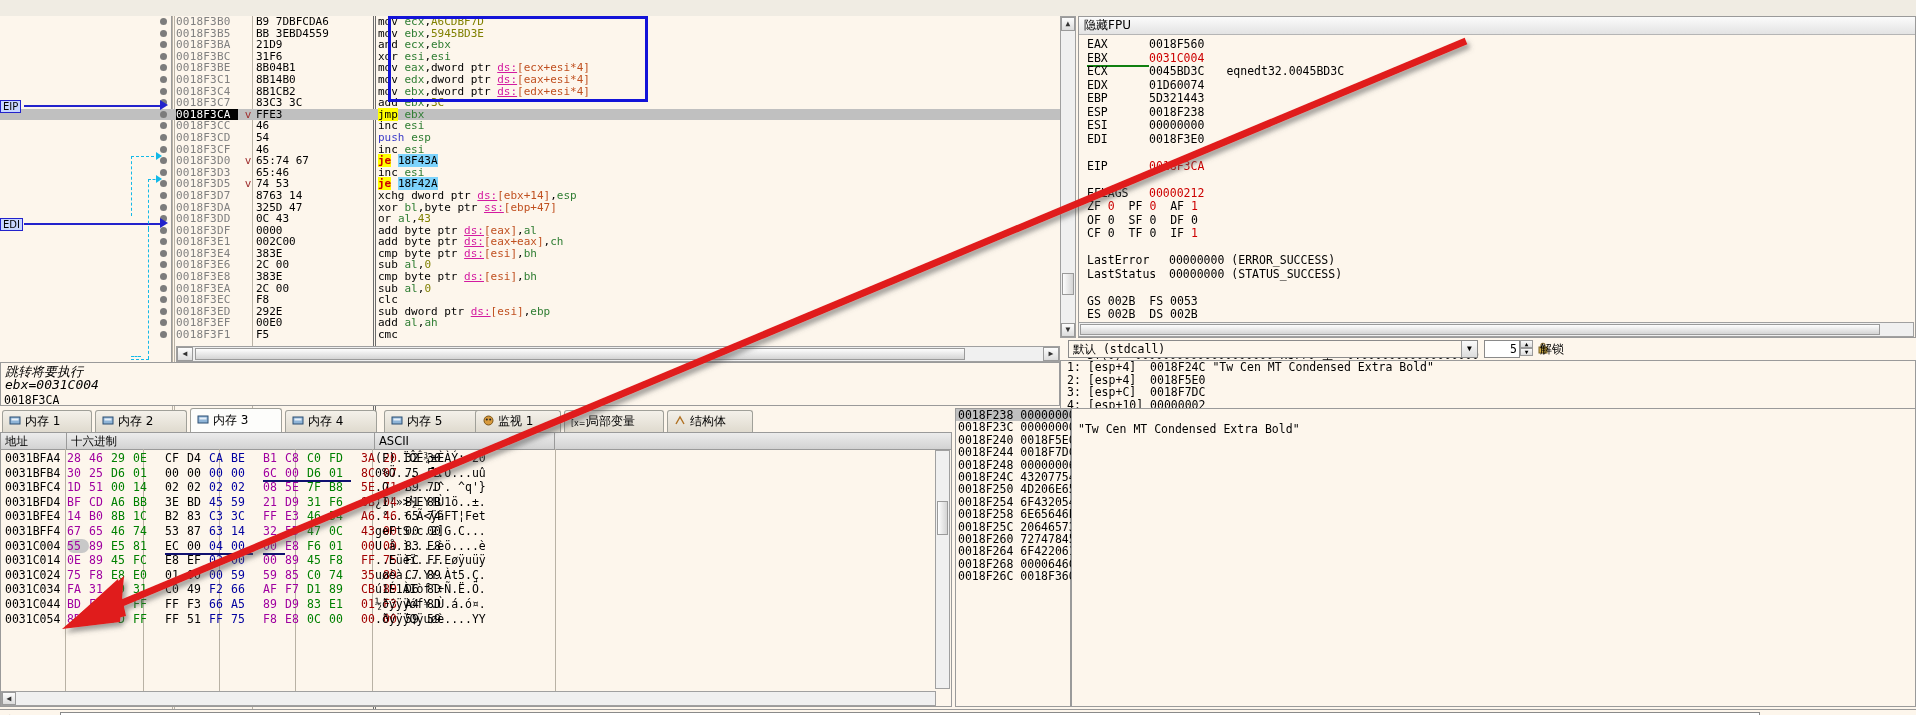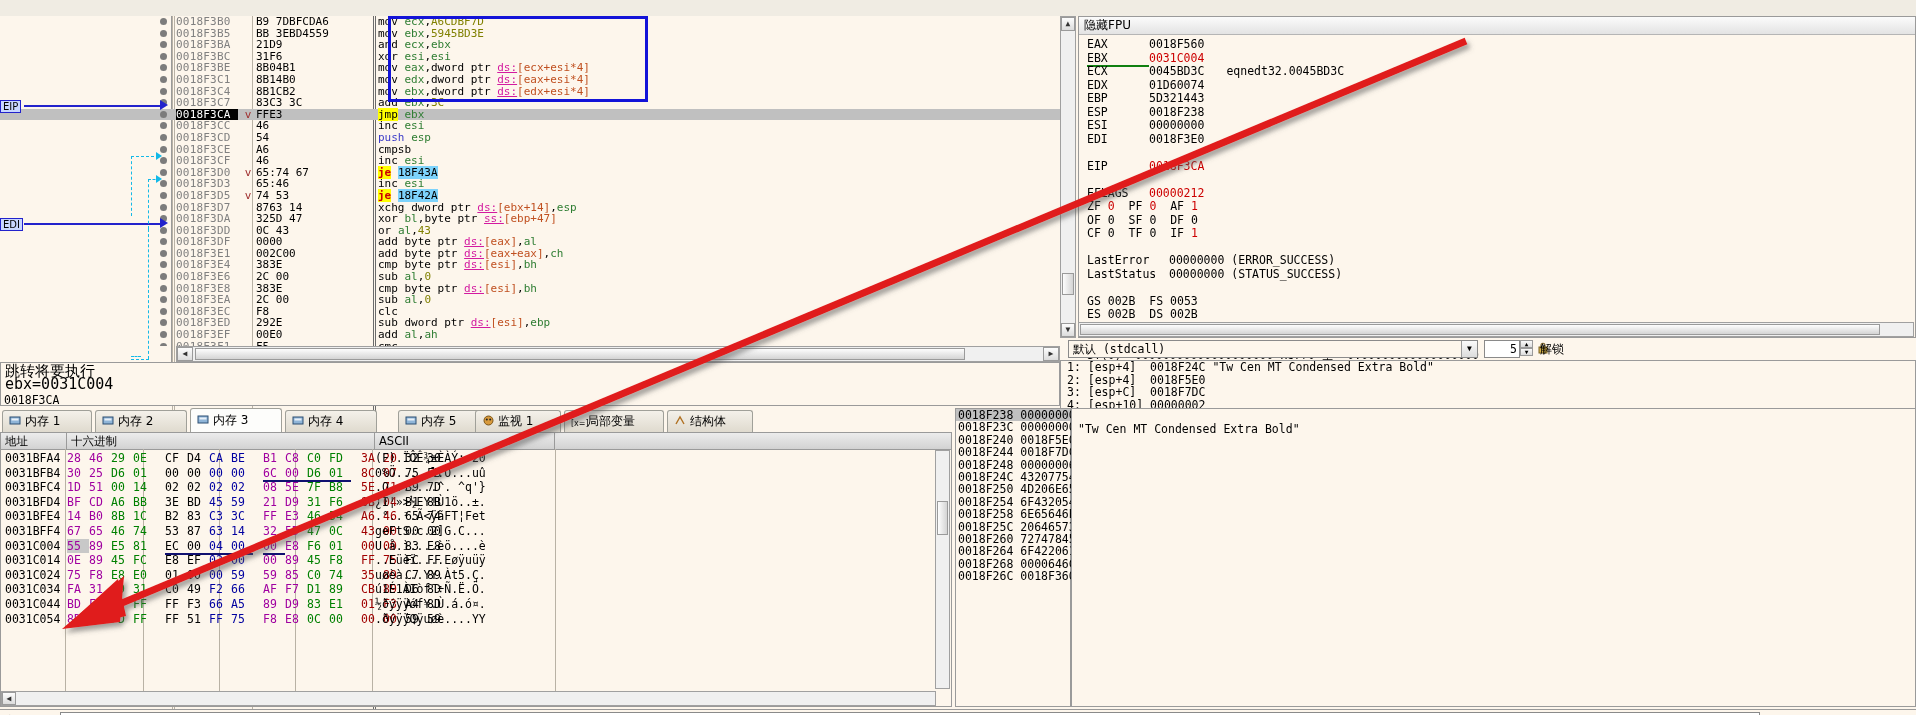--- a/index.html
+++ b/index.html
@@ -46,21 +46,21 @@
 
   
   #dscroll{position:absolute;left:176px;top:330px;width:884px;height:16px;background:#f0f0f0;border:1px solid #a0a0a0;box-sizing:border-box;}
   #dscroll .thumb{position:absolute;left:18px;top:1px;width:770px;height:12px;background:linear-gradient(#fdfdfd,#d4d4d4);border:1px solid #9a9a9a;box-sizing:border-box;}
   .sbtn{position:absolute;width:16px;height:14px;background:linear-gradient(#fdfdfd,#dcdcdc);border:1px solid #9a9a9a;box-sizing:border-box;font-size:8px;line-height:12px;text-align:center;color:#333;}
 
   
   #gutter{position:absolute;left:0;top:0;width:172px;height:346px;background:#fdf6ec;border-right:1px solid #9a9a9a;box-sizing:border-box;}
 
   
-  #infobox{position:absolute;left:0;top:346px;width:1060px;height:44px;background:#fdf6ec;border:1px solid #9a9a9a;box-sizing:border-box;padding:2px 4px;font-family:"DejaVu Sans",sans-serif;font-size:15px;line-height:13px;}
+  #infobox{position:absolute;left:0;top:346px;width:1060px;height:44px;background:#fdf6ec;border:1px solid #9a9a9a;box-sizing:border-box;padding:2px 4px;font-family:"DejaVu Sans",sans-serif;font-size:13px;line-height:13px;font-style:italic;}
   #infobox .cn{font-family:"DejaVu Sans",sans-serif;}
   #eipline{position:absolute;left:4px;top:377px;font-family:"DejaVu Sans Mono",monospace;font-size:11.5px;}
 
   
   #regwrap{position:absolute;left:1060px;top:0;width:856px;height:322px;}
   #regvscroll{position:absolute;left:0;top:0;width:16px;height:322px;background:#f0f0f0;border:1px solid #a0a0a0;box-sizing:border-box;}
   #regvscroll .thumb{position:absolute;left:1px;top:256px;width:12px;height:22px;background:linear-gradient(90deg,#fdfdfd,#d4d4d4);border:1px solid #9a9a9a;box-sizing:border-box;}
   #regpanel{position:absolute;left:18px;top:0;width:838px;height:322px;background:#fdf6ec;border:1px solid #9a9a9a;box-sizing:border-box;}
   #hidefpu{height:17px;background:linear-gradient(#fbfbfb,#e3e3e3);border-bottom:1px solid #b5b5b5;font-family:"DejaVu Sans",sans-serif;font-size:12px;line-height:17px;padding-left:5px;}
   .rrow{height:13.5px;line-height:13.5px;white-space:pre;font-size:11.5px;font-family:"DejaVu Sans Mono",monospace;padding-left:8px;}
@@ -101,21 +101,21 @@
   .hrow .haddr{position:absolute;left:4px;color:#000;}
   .hrow .hhex{position:absolute;left:66px;}
   .hrow .hasc{position:absolute;left:374px;color:#000;}
   .hb{display:inline-block;width:22px;}
   .c0{color:#000;}
   .c1{color:#a000a0;}
   .c2{color:#008000;}
   .c3{color:#0000a0;}
   .c4{color:#a00000;}
   .hsep{position:absolute;top:16px;bottom:0;width:0;border-left:1px solid #b9b2a5;}
-  .hselbyte{background:#c8c8c8;}
+  .hselbyte{background:#c8c8c8;border-radius:7px;}
   .hunder{border-bottom:2px solid #101070;}
   #dumpvs{position:absolute;right:1px;top:17px;width:15px;bottom:17px;background:#f0f0f0;border:1px solid #a0a0a0;box-sizing:border-box;}
   #dumpvs .thumb{position:absolute;left:1px;top:50px;width:11px;height:34px;background:linear-gradient(90deg,#fdfdfd,#d4d4d4);border:1px solid #9a9a9a;box-sizing:border-box;}
   #dumphs{position:absolute;left:0;bottom:0;width:935px;height:15px;background:#f0f0f0;border:1px solid #a0a0a0;box-sizing:border-box;}
 
   
   #stackpanel{position:absolute;left:955px;top:392px;width:1961px;height:299px;}
   #stackcol{position:absolute;left:0;top:0;width:116px;height:299px;background:#fdf6ec;border:1px solid #9a9a9a;box-sizing:border-box;}
   .srow{height:12.4px;line-height:12.4px;white-space:pre;font-size:11.5px;font-family:"DejaVu Sans Mono",monospace;padding-left:2px;}
   .srow.sel{background:#c0c0c0;}
@@ -148,21 +148,20 @@
         <div class="dline"><span class="bp"></span><span class="addr">0018F3B5</span><span class="arrowcol"></span><span class="bytes">BB 3EBD4559</span><span class="mn"><span class="t-mov">mov</span> <span class="t-reg">ebx</span>,<span class="t-num">5945BD3E</span></span></div>
         <div class="dline"><span class="bp"></span><span class="addr">0018F3BA</span><span class="arrowcol"></span><span class="bytes">21D9</span><span class="mn"><span class="t-mov">and</span> <span class="t-reg">ecx</span>,<span class="t-reg">ebx</span></span></div>
         <div class="dline"><span class="bp"></span><span class="addr">0018F3BC</span><span class="arrowcol"></span><span class="bytes">31F6</span><span class="mn"><span class="t-mov">xor</span> <span class="t-reg">esi</span>,<span class="t-reg">esi</span></span></div>
         <div class="dline"><span class="bp"></span><span class="addr">0018F3BE</span><span class="arrowcol"></span><span class="bytes">8B04B1</span><span class="mn"><span class="t-mov">mov</span> <span class="t-reg">eax</span>,<span class="t-kw">dword ptr</span> <span class="t-ptr">ds:</span><span class="t-brk">[<span class="t-brk">ecx</span>+<span class="t-brk">esi</span>*4]</span></span></div>
         <div class="dline"><span class="bp"></span><span class="addr">0018F3C1</span><span class="arrowcol"></span><span class="bytes">8B14B0</span><span class="mn"><span class="t-mov">mov</span> <span class="t-reg">edx</span>,<span class="t-kw">dword ptr</span> <span class="t-ptr">ds:</span><span class="t-brk">[<span class="t-brk">eax</span>+<span class="t-brk">esi</span>*4]</span></span></div>
         <div class="dline"><span class="bp"></span><span class="addr">0018F3C4</span><span class="arrowcol"></span><span class="bytes">8B1CB2</span><span class="mn"><span class="t-mov">mov</span> <span class="t-reg">ebx</span>,<span class="t-kw">dword ptr</span> <span class="t-ptr">ds:</span><span class="t-brk">[<span class="t-brk">edx</span>+<span class="t-brk">esi</span>*4]</span></span></div>
         <div class="dline"><span class="bp"></span><span class="addr">0018F3C7</span><span class="arrowcol"></span><span class="bytes">83C3 3C</span><span class="mn"><span class="t-mov">add</span> <span class="t-reg">ebx</span>,<span class="t-num">3C</span></span></div>
         <div class="dline cur"><span class="bp"></span><span class="addr">0018F3CA</span><span class="arrowcol">v</span><span class="bytes">FFE3</span><span class="mn"><span class="t-jmp">jmp</span> <span class="t-reg">ebx</span></span></div>
         <div class="dline"><span class="bp"></span><span class="addr">0018F3CC</span><span class="arrowcol"></span><span class="bytes">46</span><span class="mn"><span class="t-mov">inc</span> <span class="t-reg">esi</span></span></div>
         <div class="dline"><span class="bp"></span><span class="addr">0018F3CD</span><span class="arrowcol"></span><span class="bytes">54</span><span class="mn"><span class="t-push">push</span> <span class="t-reg">esp</span></span></div>
-        <div class="dline"><span class="bp"></span><span class="addr">0018F3CE</span><span class="arrowcol"></span><span class="bytes">A6</span><span class="mn"><span class="t-mov">cmpsb</span></span></div>
         <div class="dline"><span class="bp"></span><span class="addr">0018F3CF</span><span class="arrowcol"></span><span class="bytes">46</span><span class="mn"><span class="t-mov">inc</span> <span class="t-reg">esi</span></span></div>
         <div class="dline"><span class="bp"></span><span class="addr">0018F3D0</span><span class="arrowcol">v</span><span class="bytes">65:74 67</span><span class="mn"><span class="t-je">je</span> <span class="t-jtgt">18F43A</span></span></div>
         <div class="dline"><span class="bp"></span><span class="addr">0018F3D3</span><span class="arrowcol"></span><span class="bytes">65:46</span><span class="mn"><span class="t-mov">inc</span> <span class="t-reg">esi</span></span></div>
         <div class="dline"><span class="bp"></span><span class="addr">0018F3D5</span><span class="arrowcol">v</span><span class="bytes">74 53</span><span class="mn"><span class="t-je">je</span> <span class="t-jtgt">18F42A</span></span></div>
         <div class="dline"><span class="bp"></span><span class="addr">0018F3D7</span><span class="arrowcol"></span><span class="bytes">8763 14</span><span class="mn"><span class="t-mov">xchg</span> <span class="t-kw">dword ptr</span> <span class="t-ptr">ds:</span><span class="t-brk">[<span class="t-brk">ebx</span>+14]</span>,<span class="t-reg">esp</span></span></div>
         <div class="dline"><span class="bp"></span><span class="addr">0018F3DA</span><span class="arrowcol"></span><span class="bytes">325D 47</span><span class="mn"><span class="t-mov">xor</span> <span class="t-reg">bl</span>,<span class="t-kw">byte ptr</span> <span class="t-ptr">ss:</span><span class="t-brk">[<span class="t-brk">ebp</span>+47]</span></span></div>
         <div class="dline"><span class="bp"></span><span class="addr">0018F3DD</span><span class="arrowcol"></span><span class="bytes">0C 43</span><span class="mn"><span class="t-mov">or</span> <span class="t-reg">al</span>,<span class="t-num">43</span></span></div>
         <div class="dline"><span class="bp"></span><span class="addr">0018F3DF</span><span class="arrowcol"></span><span class="bytes">0000</span><span class="mn"><span class="t-mov">add</span> <span class="t-kw">byte ptr</span> <span class="t-ptr">ds:</span><span class="t-brk">[<span class="t-brk">eax</span>]</span>,<span class="t-reg">al</span></span></div>
         <div class="dline"><span class="bp"></span><span class="addr">0018F3E1</span><span class="arrowcol"></span><span class="bytes">002C00</span><span class="mn"><span class="t-mov">add</span> <span class="t-kw">byte ptr</span> <span class="t-ptr">ds:</span><span class="t-brk">[<span class="t-brk">eax</span>+<span class="t-brk">eax</span>]</span>,<span class="t-reg">ch</span></span></div>
         <div class="dline"><span class="bp"></span><span class="addr">0018F3E4</span><span class="arrowcol"></span><span class="bytes">383E</span><span class="mn"><span class="t-mov">cmp</span> <span class="t-kw">byte ptr</span> <span class="t-ptr">ds:</span><span class="t-brk">[<span class="t-brk">esi</span>]</span>,<span class="t-reg">bh</span></span></div>
@@ -284,21 +283,21 @@
           <rect x="2.5" y="3.5" width="7" height="2" fill="#e8f0f8"></rect>
         </svg><span>内存 2</span></div>
       <div class="tab active" style="left: 190px; width: 92px;"><svg class="tabico" viewBox="0 0 13 11">
           <rect x="1" y="2" width="10" height="7" fill="#8fb5d8" stroke="#2c4f72"></rect>
           <rect x="2.5" y="3.5" width="7" height="2" fill="#e8f0f8"></rect>
         </svg><span>内存 3</span></div>
       <div class="tab" style="left: 285px; width: 92px;"><svg class="tabico" viewBox="0 0 13 11">
           <rect x="1" y="2" width="10" height="7" fill="#8fb5d8" stroke="#2c4f72"></rect>
           <rect x="2.5" y="3.5" width="7" height="2" fill="#e8f0f8"></rect>
         </svg><span>内存 4</span></div>
-      <div class="tab" style="left: 398px; width: 108px;"><svg class="tabico" viewBox="0 0 13 11">
+      <div class="tab" style="left: 384px; width: 108px;"><svg class="tabico" viewBox="0 0 13 11">
           <rect x="1" y="2" width="10" height="7" fill="#8fb5d8" stroke="#2c4f72"></rect>
           <rect x="2.5" y="3.5" width="7" height="2" fill="#e8f0f8"></rect>
         </svg><span>内存 5</span></div>
       <div class="tab" style="left: 475px; width: 86px;"><svg class="tabico" viewBox="0 0 13 11">
           <circle cx="6.5" cy="5.5" r="4.5" fill="#d89a3c" stroke="#7a5418"></circle>
           <circle cx="4.8" cy="4.5" r="1" fill="#222"></circle>
           <circle cx="8.2" cy="4.5" r="1" fill="#222"></circle>
         </svg><span>监视 1</span></div>
       <div class="tab" style="left: 564px; width: 100px;"><span class="tabico" style="font-size:8px;line-height:11px;">[x=]</span><span>局部变量</span></div>
       <div class="tab" style="left: 667px; width: 86px;"><svg class="tabico" viewBox="0 0 13 11">

